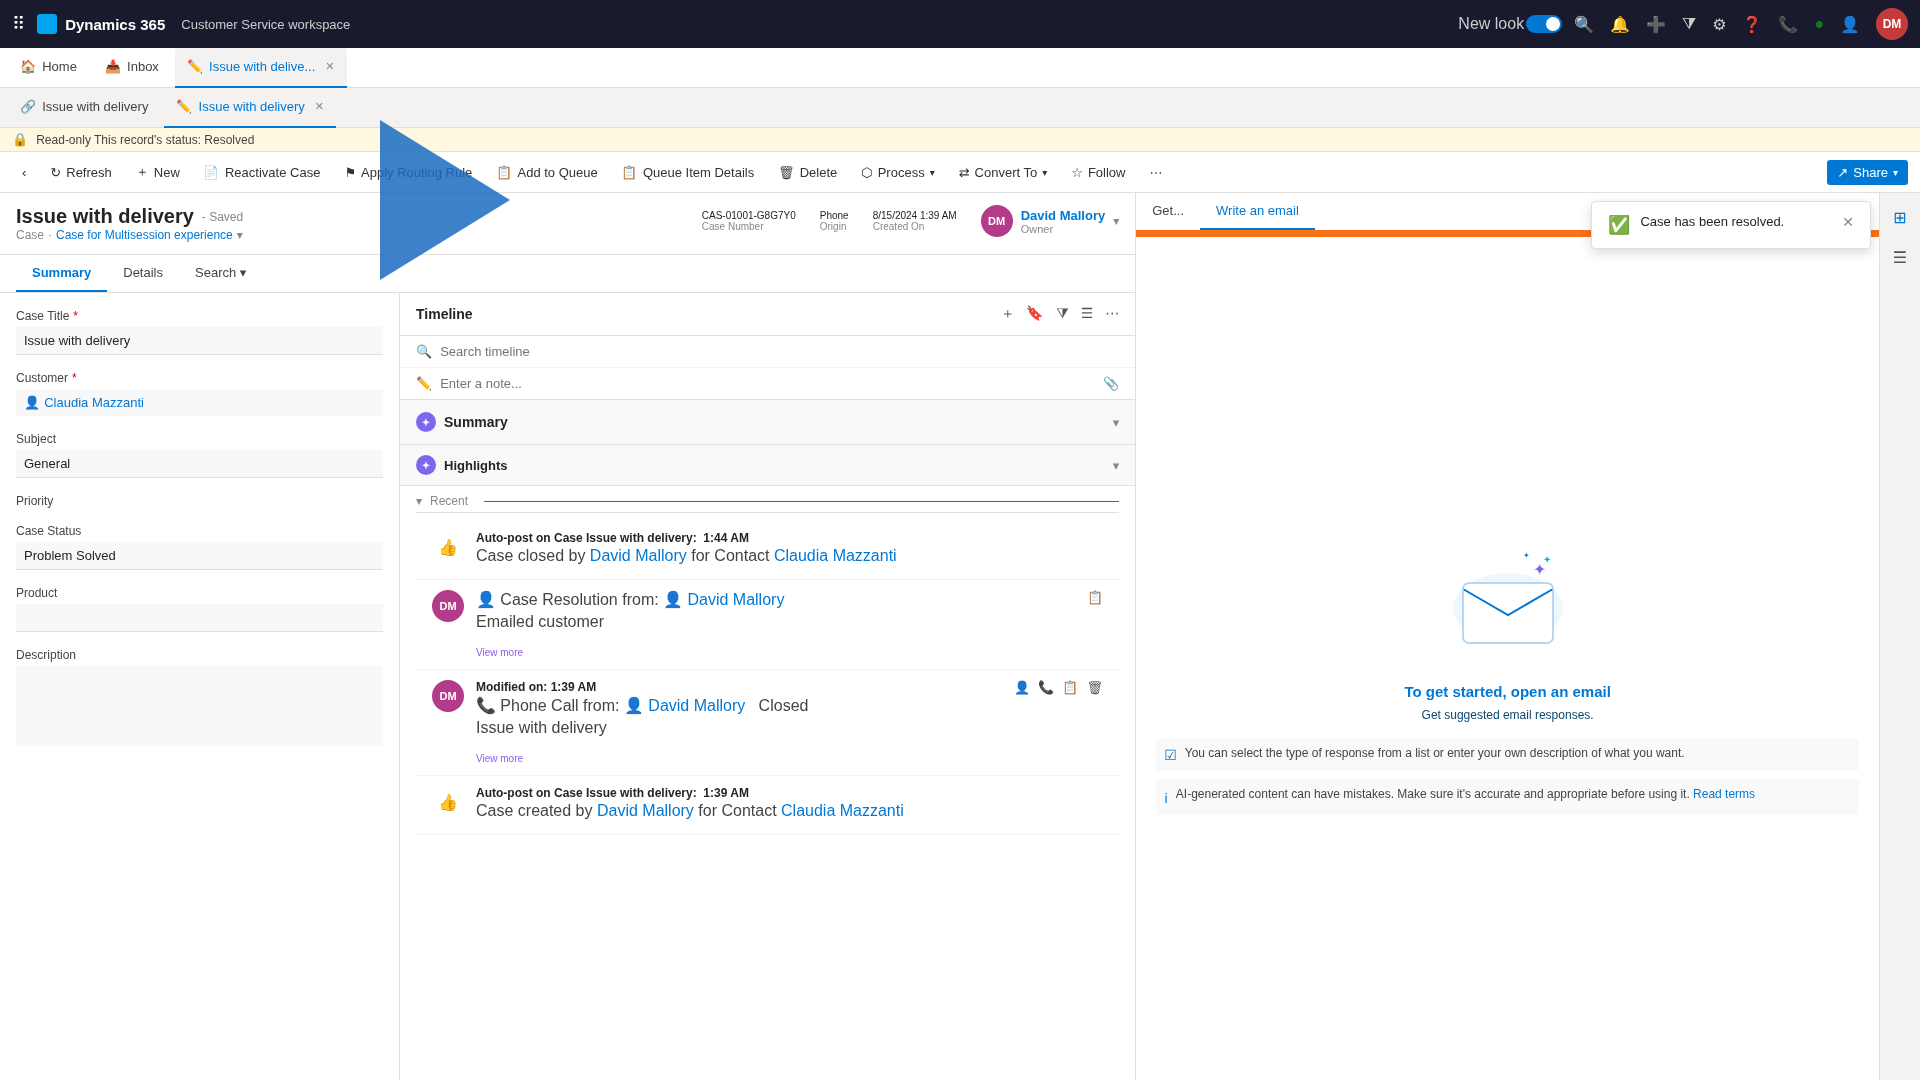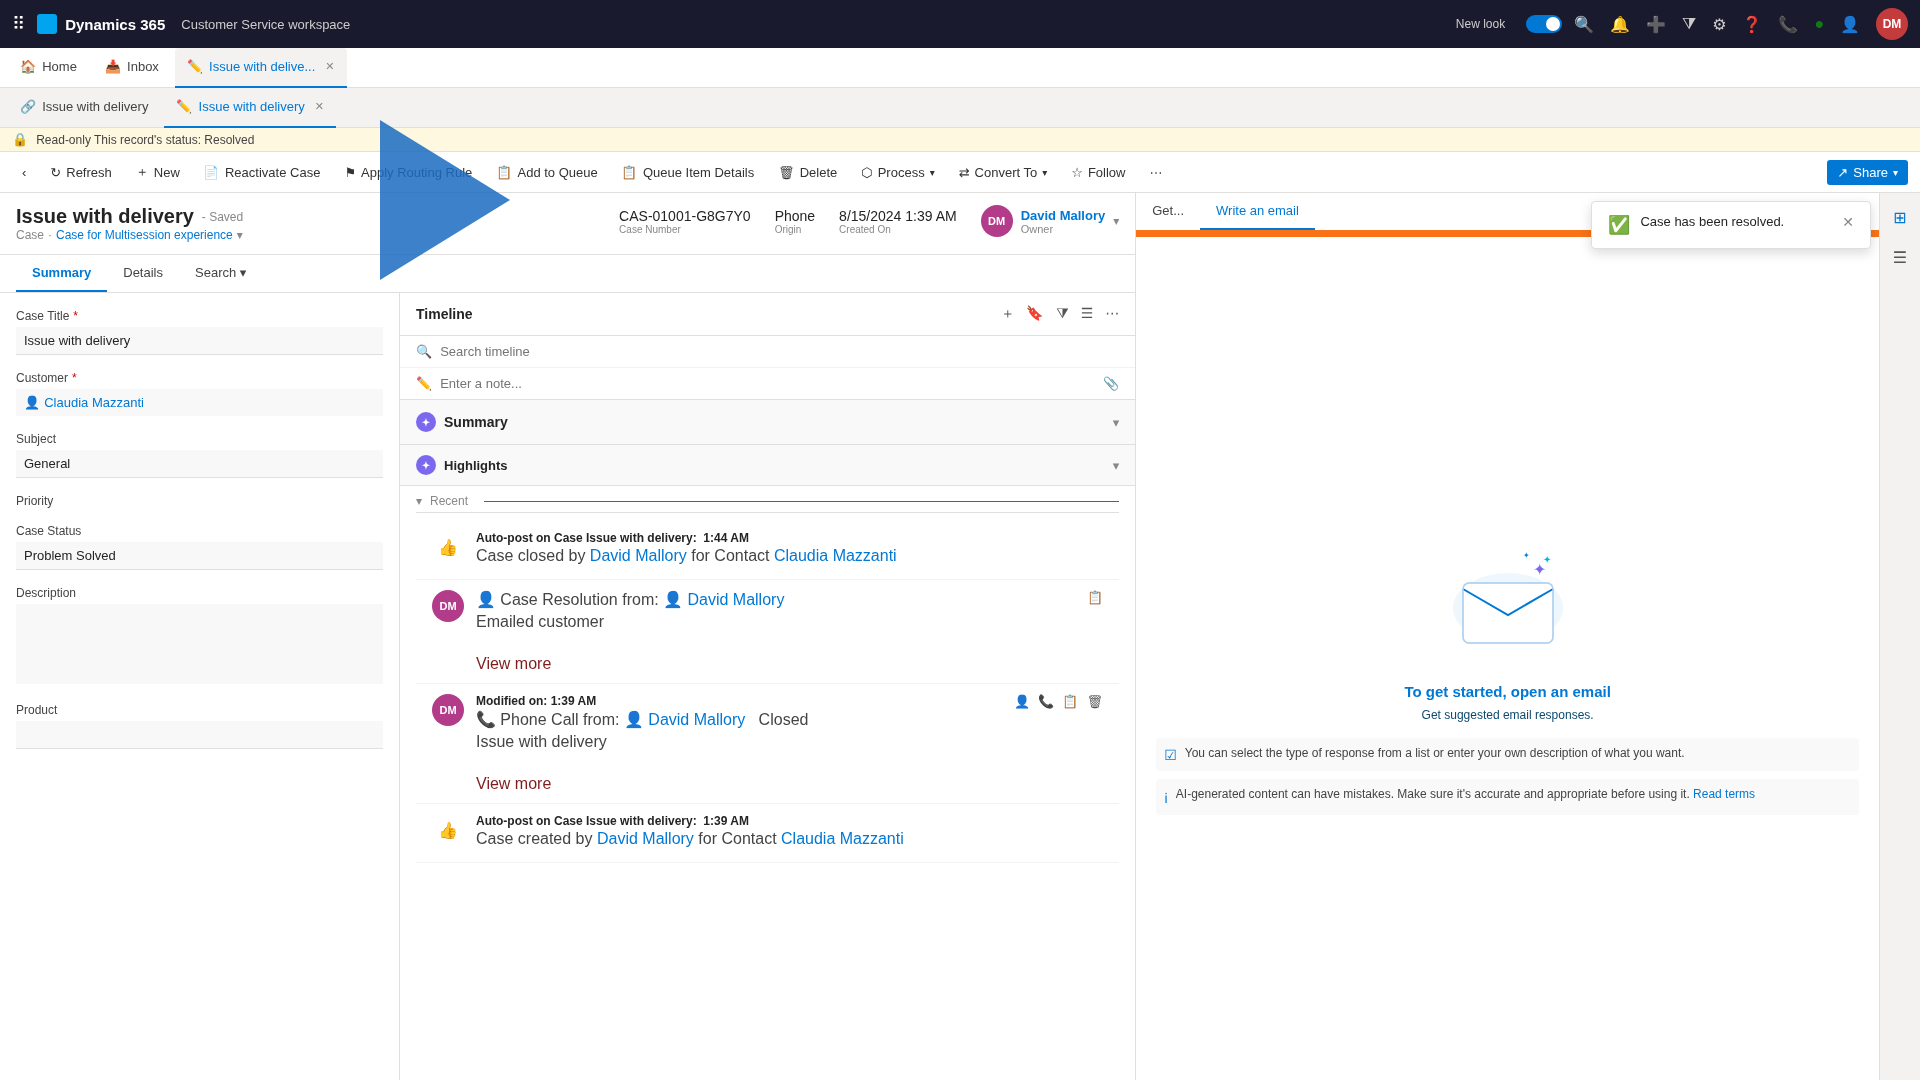--- a/index.html
+++ b/index.html
@@ -7,21 +7,21 @@
 
     
     .top-nav {
       display: flex; align-items: center; background: #1a1a2e; height: 48px; padding: 0 12px; gap: 12px;
     }
     .top-nav-waffle { color: #fff; font-size: 18px; cursor: pointer; }
     .top-nav-brand { color: #fff; font-size: 15px; font-weight: 600; display: flex; align-items: center; gap: 8px; }
     .top-nav-brand-dot { width: 20px; height: 20px; background: #00a4ef; border-radius: 3px; display: inline-block; }
     .top-nav-workspace { color: #ccc; font-size: 13px; margin-left: 4px; }
     .top-nav-spacer { flex: 1; }
-    .top-nav-new-look { display: flex; align-items: center; gap: 21px; color: #ccc; font-size: 12px; margin-left: 26px; }
+    .top-nav-new-look { display: flex; align-items: center; gap: 2px; color: #ccc; font-size: 16px; margin-left: 26px; }
     .toggle-switch { width: 36px; height: 18px; background: #0078d4; border-radius: 9px; position: relative; cursor: pointer; }
     .toggle-switch::after { content: ''; position: absolute; width: 14px; height: 14px; background: #fff; border-radius: 50%; top: 2px; right: 2px; }
     .top-nav-icons { display: flex; align-items: center; gap: 16px; color: #ccc; font-size: 16px; }
     .top-nav-icons span { cursor: pointer; }
     .avatar-circle { width: 32px; height: 32px; border-radius: 50%; background: #c43b3b; color: #fff; display: flex; align-items: center; justify-content: center; font-size: 12px; font-weight: 600; cursor: pointer; }
 
     
     .tab-bar {
       display: flex; align-items: center; background: #fff; border-bottom: 1px solid #e1dfdd; height: 40px; padding: 0 8px; gap: 4px;
     }
@@ -46,21 +46,21 @@
     
     .left-panel { background: #fff; width: 1160px; display: flex; flex-direction: column; overflow: hidden; }
 
     
     .case-header { padding: 12px 16px; border-bottom: 1px solid #e1dfdd; }
     .case-title { font-size: 20px; font-weight: 600; color: #242424; }
     .case-saved { font-size: 12px; color: #888; margin-left: 8px; }
     .case-meta { display: flex; align-items: center; gap: 24px; margin-left: auto; }
     .case-meta-item { display: flex; flex-direction: column; }
     .case-meta-label { font-size: 10px; color: #888; }
-    .case-meta-value { font-size: 14px; color: #242424; font-weight: 500; }
+    .case-meta-value { font-size: 10px; color: #242424; font-weight: 500; }
     .case-breadcrumb { font-size: 12px; color: #888; display: flex; align-items: center; gap: 4px; }
     .case-breadcrumb a { color: #0078d4; text-decoration: none; cursor: pointer; }
     .owner-info { display: flex; align-items: center; gap: 8px; }
     .owner-avatar { width: 32px; height: 32px; border-radius: 50%; background: #b23b8a; color: #fff; display: flex; align-items: center; justify-content: center; font-size: 11px; font-weight: 600; }
     .owner-name { font-size: 13px; font-weight: 600; color: #0078d4; cursor: pointer; }
     .owner-role { font-size: 11px; color: #888; }
     .case-header-row { display: flex; align-items: flex-start; }
 
     
     .tabs-nav { display: flex; align-items: center; border-bottom: 1px solid #e1dfdd; padding: 0 16px; background: #fff; }
@@ -95,21 +95,21 @@
     .recent-header { display: flex; align-items: center; gap: 8px; color: #888; font-size: 12px; margin-bottom: 8px; padding-bottom: 4px; border-bottom: 1px solid #e1dfdd; }
     .recent-chevron { cursor: pointer; }
     .timeline-item { display: flex; gap: 12px; padding: 10px 16px; border-bottom: 1px solid #f3f2f1; }
     .timeline-avatar { width: 32px; height: 32px; border-radius: 50%; background: #b23b8a; color: #fff; display: flex; align-items: center; justify-content: center; font-size: 11px; font-weight: 600; flex-shrink: 0; }
     .timeline-auto { width: 32px; height: 32px; display: flex; align-items: center; justify-content: center; flex-shrink: 0; color: #888; font-size: 16px; }
     .timeline-content { flex: 1; }
     .timeline-item-title { font-size: 12px; font-weight: 600; color: #242424; margin-bottom: 2px; }
     .timeline-item-sub { font-size: 16px; color: #444; margin-bottom: 4px; }
     .timeline-item-sub a { color: #0078d4; text-decoration: none; cursor: pointer; }
     .timeline-item-actions { display: flex; gap: 8px; color: #555; font-size: 13px; cursor: pointer; margin-left: auto; }
-    .view-more { color: #7f1d1d; font-size: 16px; cursor: pointer; margin-top: 20px; display: inline-block; }
+    .view-more { color: #8b5cf6; font-size: 10px; cursor: pointer; margin-top: 12px; display: inline-block; }
 
     
     .right-panel { width: 760px; background: #fff; border-left: 1px solid #e1dfdd; display: flex; flex-direction: column; overflow: hidden; position: relative; }
     .right-panel-tabs { display: flex; border-bottom: 7px solid #f97316; }
     .right-panel-tab { padding: 10px 16px; font-size: 13px; cursor: pointer; color: #444; border-bottom: 2px solid transparent; }
     .right-panel-tab.active { color: #0078d4; border-bottom: 2px solid #0078d4; }
     .right-panel-content { flex: 1; padding: 20px; display: flex; flex-direction: column; align-items: center; justify-content: center; }
     .email-cta-title { font-size: 15px; font-weight: 600; color: #0078d4; margin-bottom: 8px; text-align: center; }
     .email-cta-sub { font-size: 12px; color: #0c4a6e; text-align: center; margin-bottom: 16px; }
     .email-tips { list-style: none; padding: 0; width: 100%; }
@@ -347,29 +347,29 @@
           </div>
         </div>
         <div class="form-field">
           <div class="form-label">
             <span>Case Status</span>
           </div>
           <input class="form-input" value="Problem Solved" readonly="" style="">
         </div>
         <div class="form-field">
           <div class="form-label">
+            <span>Product</span>
+          </div>
+          <input class="form-input" value="" readonly="" style="">
+        </div>
+        <div class="form-field">
+          <div class="form-label">
             <span>Description</span>
           </div>
           <textarea class="form-textarea" readonly="" style=""></textarea>
-        </div>
-        <div class="form-field">
-          <div class="form-label">
-            <span>Product</span>
-          </div>
-          <input class="form-input" value="" readonly="" style="">
         </div>
       </div>
 
       <div class="timeline-section">
         <div class="timeline-header">
           <span class="timeline-title">Timeline</span>
           <div class="timeline-icons">
             <span>＋</span>
             <span>🔖</span>
             <span>⧩</span>

